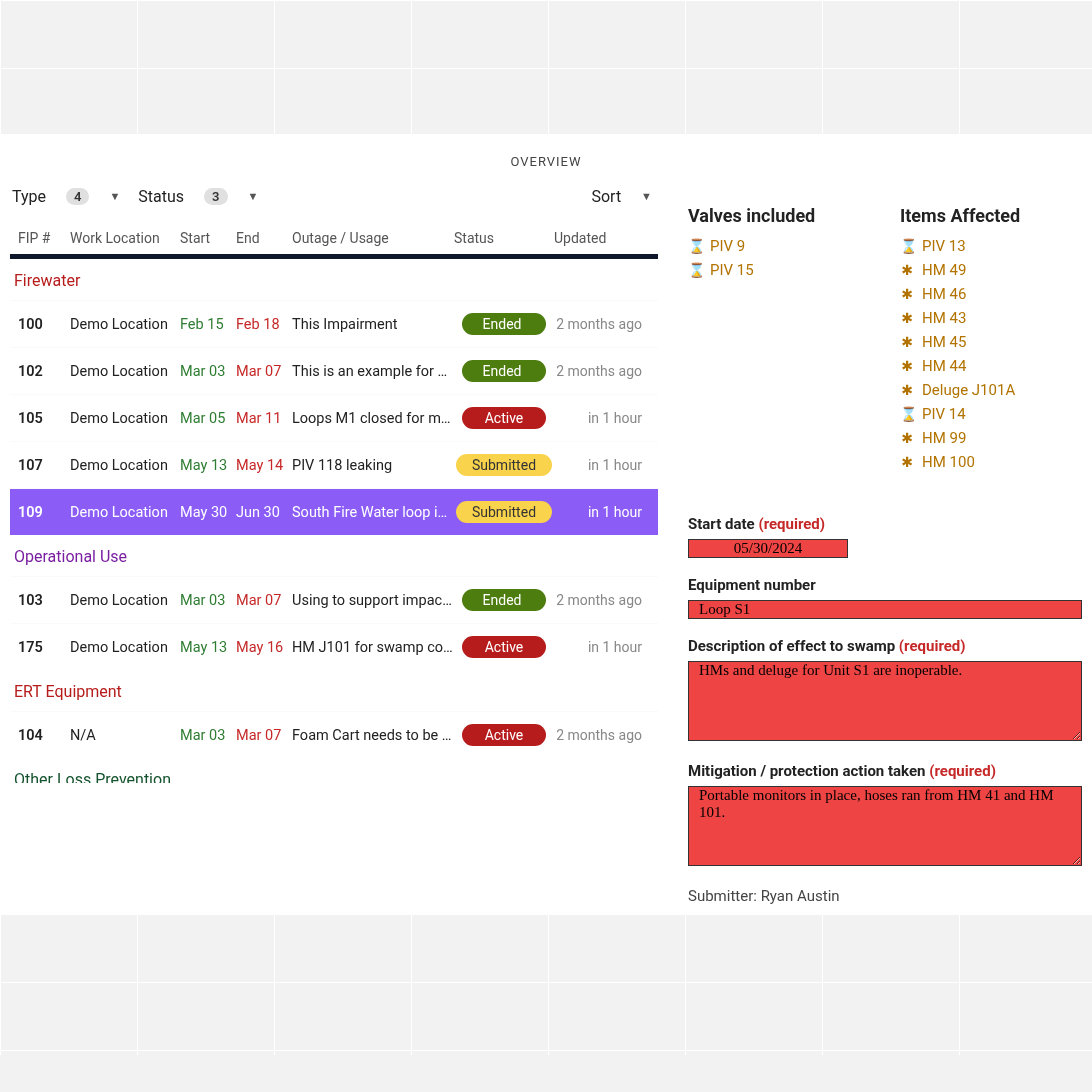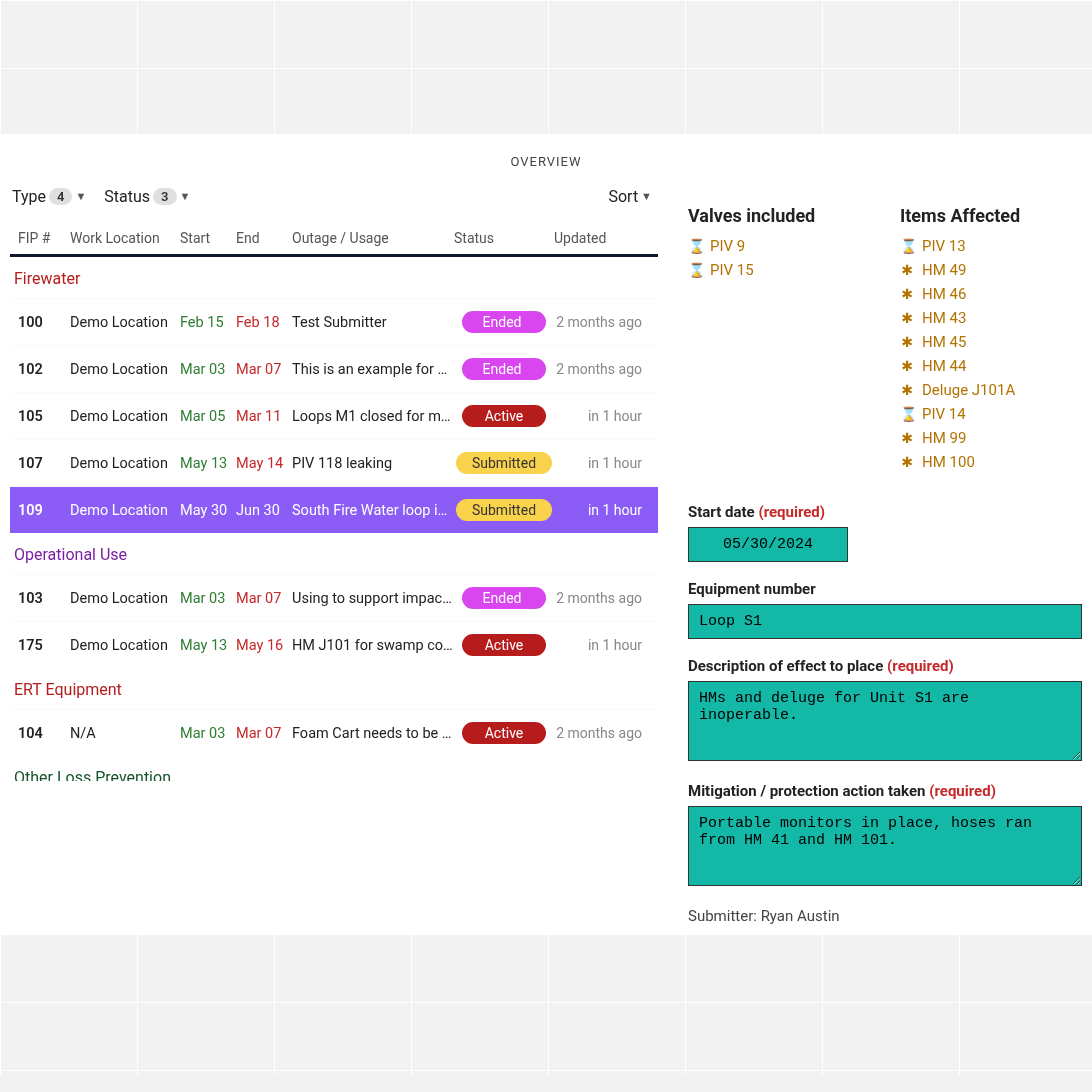--- a/index.html
+++ b/index.html
@@ -38,37 +38,37 @@
 .left { flex: 0 0 648px; }
 .right { flex: 1; padding-top: 18px; }
 .filter-bar {
   display: flex;
   align-items: center;
   gap: 18px;
   padding: 0 0 16px 2px;
   font-size: 16px;
   color: #222;
 }
-.filter-item { display: inline-flex; align-items: center; gap: 3px; cursor: pointer; }
+.filter-item { display: inline-flex; align-items: center; gap: 20px; cursor: pointer; }
 .badge-count {
   background: #e0e0e0;
   border-radius: 10px;
   padding: 1px 8px;
   font-size: 13px;
   font-weight: 600;
   color: #333;
 }
 .chev { font-size: 11px; color: #555; }
 .sort-item { margin-left: auto; margin-right: 6px; }
 .table-head {
   display: flex;
   padding: 8px 8px;
   font-size: 14px;
   color: #555;
-  border-bottom: 3px solid #0f172a;
+  border-bottom: 5px solid #0f172a;
 }
 .col-fip { width: 52px; }
 .col-loc { width: 110px; }
 .col-start { width: 56px; }
 .col-end { width: 56px; }
 .col-outage { width: 162px; overflow: hidden; text-overflow: ellipsis; white-space: nowrap; }
 .col-status { width: 100px; display:flex; justify-content:center;}
 .col-updated { flex: 1; text-align: right; padding-right: 8px; }
 .table-body {
   height: 524px;
@@ -105,21 +105,21 @@
 .updated { color: #888; font-size: 14px; }
 .status-pill {
   display: inline-block;
   border-radius: 14px;
   padding: 3px 16px;
   font-size: 14px;
   color: #fff;
   text-align: center;
   min-width: 84px;
 }
-.status-Ended { background: #d946ef; padding-left: 12px; }
+.status-Ended { background: #4d7c0f; padding-left: 12px; }
 .status-Active { background: #b71c1c; }
 .status-Submitted { background: #f9d34c; color: #333; }
 
 .two-col { display: flex; gap: 30px; }
 .two-col > div { flex: 1; }
 .section-title { font-weight: 700; font-size: 18px; margin-bottom: 8px; }
 .item-list { list-style: none; }
 .item-list li {
   color: #b27300;
   font-size: 15px;
@@ -130,24 +130,24 @@
 }
 .icn { display:inline-block; width:14px; text-align:center; color:#b27300; font-size:14px;}
 .form-row { display: flex; gap: 30px; margin-top: 26px; }
 .form-row .field { flex: 1; }
 .field { margin-top: 18px; }
 .field label { display:block; font-weight:700; font-size:15px; margin-bottom:6px; }
 .req { color:#c62828; font-weight:700; }
 .field input, .field textarea {
   width: 100%;
   border: 1px solid #333;
-  padding: 8px 10px;
+  padding: 0 10px;
   font-size: 15px;
-  font-family: Liberation Mono, monospace;
-  background:#14b8a6;
+  font-family: Liberation Serif, serif;
+  background:#ef4444;
 }
 .field input.date { text-align:center; width:160px; }
 .field textarea { resize: both; min-height: 80px; }
 .submitter { margin-top: 18px; color:#444; font-size:15px; }
 </style>
 </head>
 <body>
 
 <div class="grid-bg"></div>
 
@@ -184,21 +184,21 @@
         <div class="col-updated" style="text-align:left;">Updated</div>
       </div>
 
       <div class="table-body" id="table-body">
           <div class="group-header group-firewater">Firewater</div>
           <div class="row">
             <div class="col-fip">100</div>
             <div class="col-loc">Demo Location</div>
             <div class="col-start start-date">Feb 15</div>
             <div class="col-end end-date">Feb 18</div>
-            <div class="col-outage">Test Submitter</div>
+            <div class="col-outage">This Impairment</div>
             <div class="col-status">
               <span class="status-pill status-Ended">Ended</span>
             </div>
             <div class="col-updated updated">2 months ago</div>
           </div>
           <div class="row">
             <div class="col-fip">102</div>
             <div class="col-loc">Demo Location</div>
             <div class="col-start start-date">Mar 03</div>
             <div class="col-end end-date">Mar 07</div>
@@ -336,37 +336,37 @@
               </li>
               <li>
                 <span class="icn">✱</span>
                 <span>HM 100</span>
               </li>
             </ul>
         </div>
       </div>
 
       <div class="form-row">
-        <div class="field" style="margin-top:3px;">
+        <div class="field" style="margin-top:15px;">
           <label>
             <span>Start date</span>
             <span class="req">(required)</span>
           </label>
           <input class="date" value="05/30/2024" style="">
         </div>
       </div>
 
       <div class="field">
         <label>Equipment number</label>
         <input value="Loop S1" style="">
       </div>
 
       <div class="field">
         <label>
-          <span>Description of effect to place</span>
+          <span>Description of effect to swamp</span>
           <span class="req">(required)</span>
         </label>
         <textarea id="desc-ta" style="">HMs and deluge for Unit S1 are inoperable.</textarea>
       </div>
 
       <div class="field">
         <label>
           <span>Mitigation / protection action taken</span>
           <span class="req">(required)</span>
         </label>

